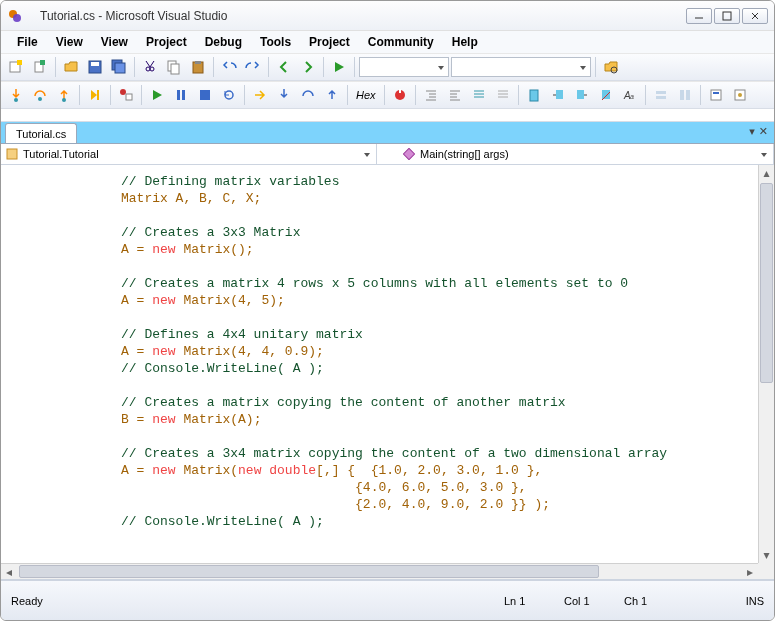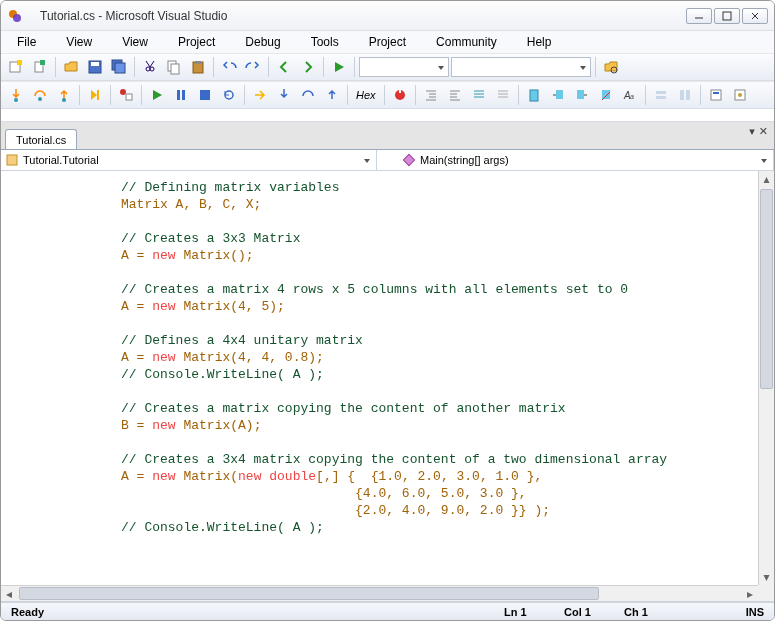--- a/index.html
+++ b/index.html
@@ -34,22 +34,23 @@
   border-radius: 2px;
   background: linear-gradient(#fff,#e8ecf4);
   display:flex;align-items:center;justify-content:center;
   font-size: 10px; color:#444; cursor:pointer;
 }
 .menubar {
   height: 22px;
   display: flex;
   align-items: center;
   padding: 0 8px;
-  gap: 14px;
+  gap: 2px;
   background:#f7f9fc;
+  font-weight:bold;
 }
 .menu-item { padding: 2px 8px; cursor:pointer; border-radius:2px; }
 .toolbar {
   height: 28px;
   display: flex;
   align-items: center;
   padding: 0 4px;
   background: linear-gradient(#fbfcfe,#e9edf5);
   border-top: 1px solid #e8e8e8;
   border-bottom: 1px solid #d8dde6;
@@ -71,25 +72,25 @@
   position:relative;
   font-size:11px;
 }
 .tool-combo::after {
   content:""; position:absolute; right:4px; top:8px;
   border-left:3px solid transparent;
   border-right:3px solid transparent;
   border-top:4px solid #555;
 }
 .tab-strip {
-  height: 28px;
+  height: 22px;
   display:flex;
   align-items:flex-end;
   padding: 0 4px;
-  background:#e5e5e5;
+  background:#7dd3fc;
   border-top:1px solid #d8dde6;
   position:relative;
   margin-top: 12px;
 }
 .doc-tab {
   height: 20px;
   padding: 2px 10px;
   background:#fff;
   border:1px solid #9aa8bb;
   border-bottom:none;
@@ -159,28 +160,27 @@
   background:#f0f0f0; border-top:1px solid #d0d0d0;
 }
 .hscroll .thumb {
   position:absolute; left:18px; top:1px; bottom:1px; width:580px;
   background:#d4d8e0; border:1px solid #b8bcc8; border-radius:2px;
 }
 .hscroll .arr{position:absolute;top:0;bottom:0;width:16px;display:flex;align-items:center;justify-content:center;color:#666;}
 .hscroll .arr.l{left:0;}.hscroll .arr.r{right:0;}
 .scroll-corner{position:absolute;right:0;bottom:0;width:16px;height:16px;background:#f0f0f0;}
 .statusbar {
-  height: 18px;
+  height: 40px;
   background: linear-gradient(#f6f8fc,#e4e9f2);
   border-top:1px solid #cdd4e0;
   display:flex;
   align-items:center;
   padding:0 10px;
   font-size:11px;
-  font-weight:bold;
 }
 .statusbar .fill{flex:1;}
 .statusbar .cell{min-width:60px;}
 svg { display:block; }
 </style>
 </head>
 <body>
 
 <div class="titlebar">
   <span class="icon">
@@ -519,21 +519,21 @@
   <div class="editor" id="editor"><span class="c">// Defining matrix variables</span>
 <span class="n">Matrix A, B, C, X;</span>
 
 <span class="c">// Creates a 3x3 Matrix</span>
 <span class="n">A = </span><span class="k">new</span><span class="n"> Matrix();</span>
 
 <span class="c">// Creates a matrix 4 rows x 5 columns with all elements set to 0</span>
 <span class="n">A = </span><span class="k">new</span><span class="n"> Matrix(4, 5);</span>
 
 <span class="c">// Defines a 4x4 unitary matrix</span>
-<span class="n">A = </span><span class="k">new</span><span class="n"> Matrix(4, 4, 0.8);</span>
+<span class="n">A = </span><span class="k">new</span><span class="n"> Matrix(4, 4, 0.9);</span>
 <span class="c">// Console.WriteLine( A );</span>
 
 <span class="c">// Creates a matrix copying the content of another matrix</span>
 <span class="n">B = </span><span class="k">new</span><span class="n"> Matrix(A);</span>
 
 <span class="c">// Creates a 3x4 matrix copying the content of a two dimensional array</span>
 <span class="n">A = </span><span class="k">new</span><span class="n"> Matrix(</span><span class="k">new</span><span class="n"> </span><span class="k">double</span><span class="n">[,] {  {1.0, 2.0, 3.0, 1.0 },</span>
 <span class="n">                              {4.0, 6.0, 5.0, 3.0 },</span>
 <span class="n">                              {2.0, 4.0, 9.0, 2.0 }} );</span>
 <span class="c">// Console.WriteLine( A );</span>

